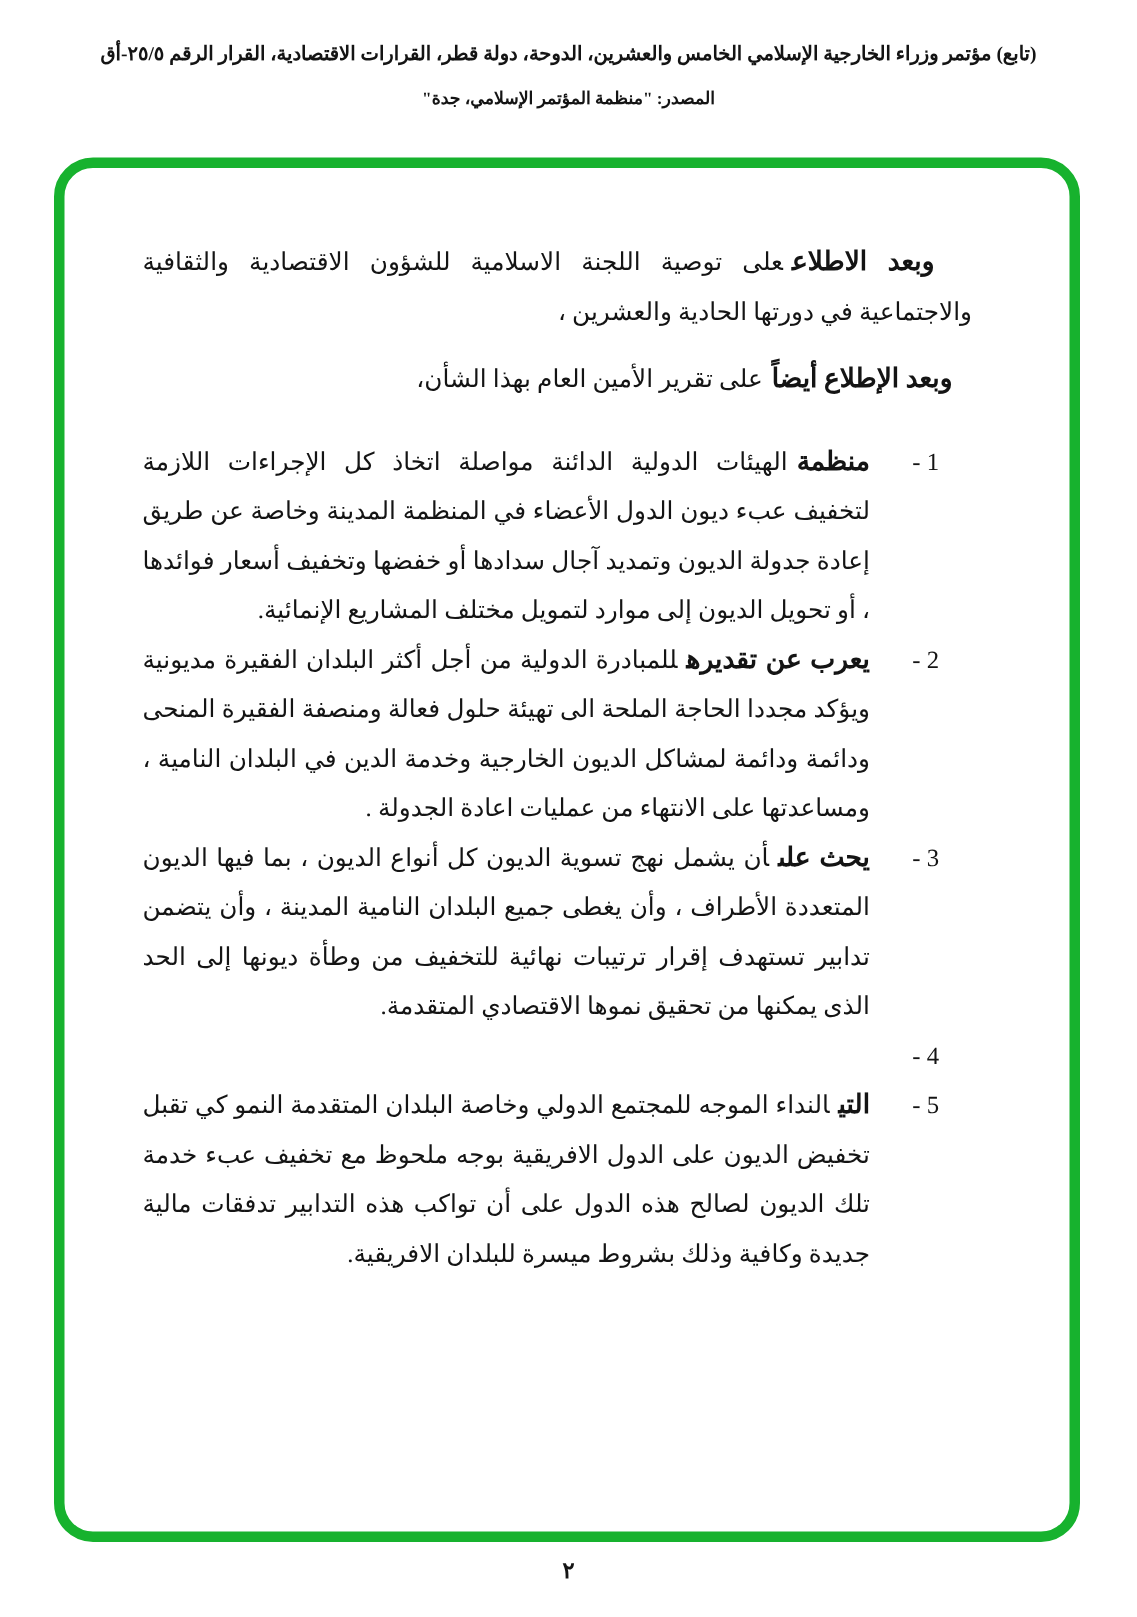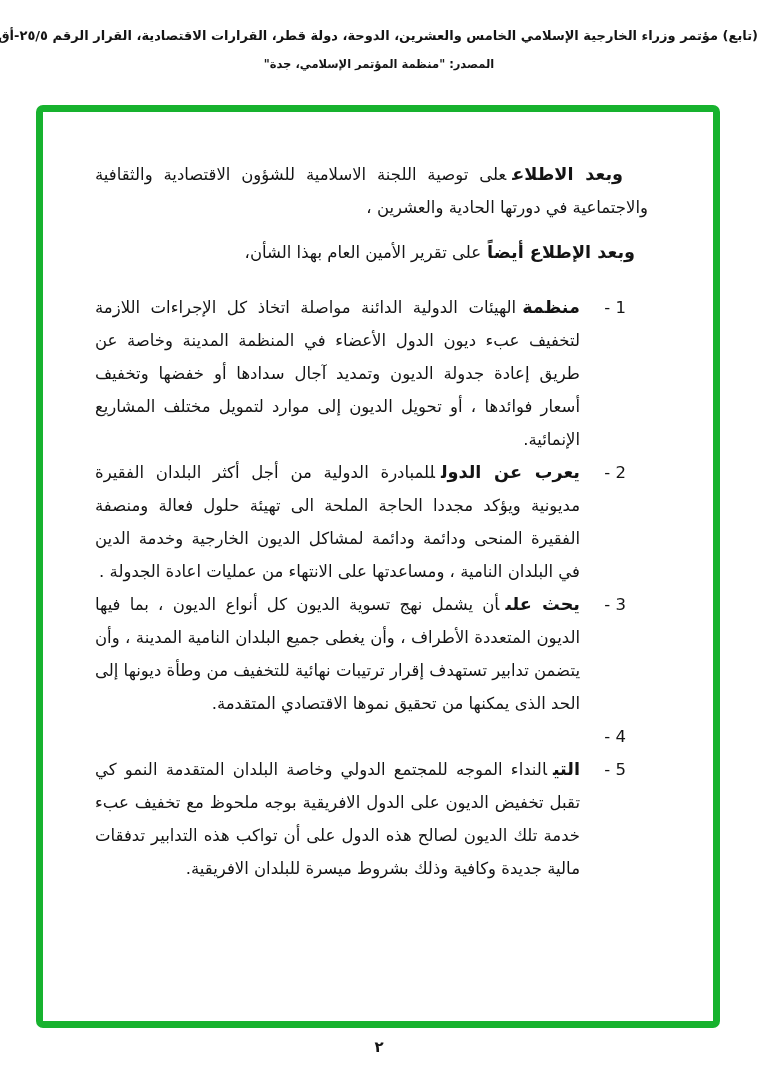--- a/index.html
+++ b/index.html
@@ -1,31 +1,31 @@
 <!DOCTYPE html>
 <html lang="ar"><head>
 <meta charset="utf-8">
 <style>
   html,body{margin:0;padding:0;background:#ffffff;}
   body{
     width:758px;height:1078px;overflow:hidden;
     font-family:"DejaVu Sans",sans-serif;color:#141414;
   }
-  .page{position:relative;width:758px;height:1078px;background:#fff;}
+  .page{position:relative;width:758px;height:1078px;background:#fff;font-family:Liberation Serif, serif;}
 
   
   .header{position:absolute;top:28px;left:0;width:758px;text-align:center;direction:rtl;}
   .header .h1{font-size:13px;font-weight:bold;white-space:nowrap;letter-spacing:0;}
   .header .h2{font-size:11.5px;font-weight:bold;margin-top:14px;}
 
   
   .frame{
     position:absolute;left:36px;top:105px;
     width:670px;height:909px;              
-    border:7px solid #17b22e;border-radius:7px;
+    border:7px solid #17b22e;border-radius:26px;
     background:#fff;overflow:hidden;
   }
 
   .content{
     direction:rtl;text-align:justify;
     margin:46px 65px 0 52px;               
     font-size:16.5px;line-height:33px;
   }
 
   .lead{font-weight:bold;font-size:1.07em;padding-left:6px;}
@@ -62,21 +62,21 @@
 
       <p class="preamble-2"><span class="lead">وبعد الإطلاع أيضاً</span><span>على تقرير الأمين العام بهذا الشأن،</span></p>
 
       <div class="item">
         <span class="marker">1 -</span>
         <span class="ibody"><span class="lead">منظمة</span><span>الهيئات الدولية الدائنة مواصلة اتخاذ كل الإجراءات اللازمة لتخفيف عبء ديون الدول الأعضاء في المنظمة المدينة وخاصة عن طريق إعادة جدولة الديون وتمديد آجال سدادها أو خفضها وتخفيف أسعار فوائدها ، أو تحويل الديون إلى موارد لتمويل مختلف المشاريع الإنمائية.</span></span>
       </div>
 
       <div class="item">
         <span class="marker">2 -</span>
-        <span class="ibody"><span class="lead">يعرب عن الدول</span><span>للمبادرة الدولية من أجل أكثر البلدان الفقيرة مديونية ويؤكد مجددا الحاجة الملحة الى تهيئة حلول فعالة ومنصفة الفقيرة المنحى ودائمة ودائمة لمشاكل الديون الخارجية وخدمة الدين في البلدان النامية ، ومساعدتها على الانتهاء من عمليات اعادة الجدولة .</span></span>
+        <span class="ibody"><span class="lead">يعرب عن تقديره</span><span>للمبادرة الدولية من أجل أكثر البلدان الفقيرة مديونية ويؤكد مجددا الحاجة الملحة الى تهيئة حلول فعالة ومنصفة الفقيرة المنحى ودائمة ودائمة لمشاكل الديون الخارجية وخدمة الدين في البلدان النامية ، ومساعدتها على الانتهاء من عمليات اعادة الجدولة .</span></span>
       </div>
 
       <div class="item">
         <span class="marker">3 -</span>
         <span class="ibody"><span class="lead">يحث على</span><span>أن يشمل نهج تسوية الديون كل أنواع الديون ، بما فيها الديون المتعددة الأطراف ، وأن يغطى جميع البلدان النامية المدينة ، وأن يتضمن تدابير تستهدف إقرار ترتيبات نهائية للتخفيف من وطأة ديونها إلى الحد الذى يمكنها من تحقيق نموها الاقتصادي المتقدمة.</span></span>
       </div>
 
       <div class="item">
         <span class="marker">4 -</span>
       </div>

